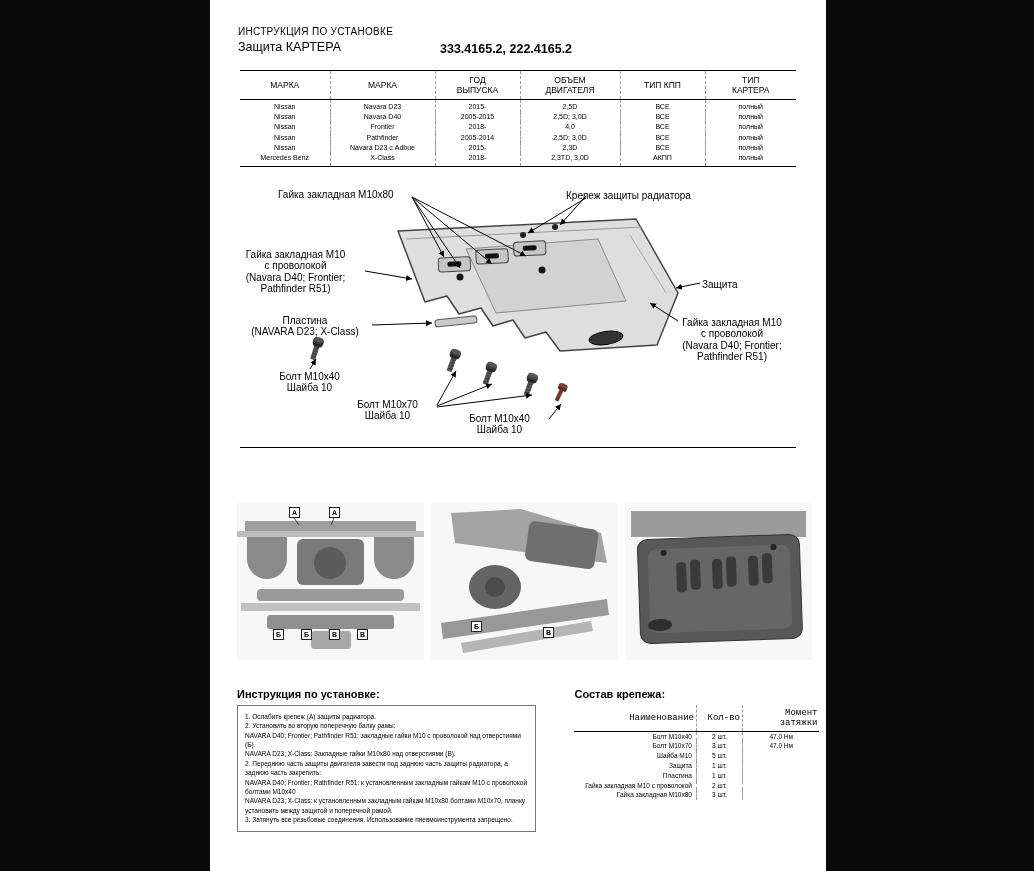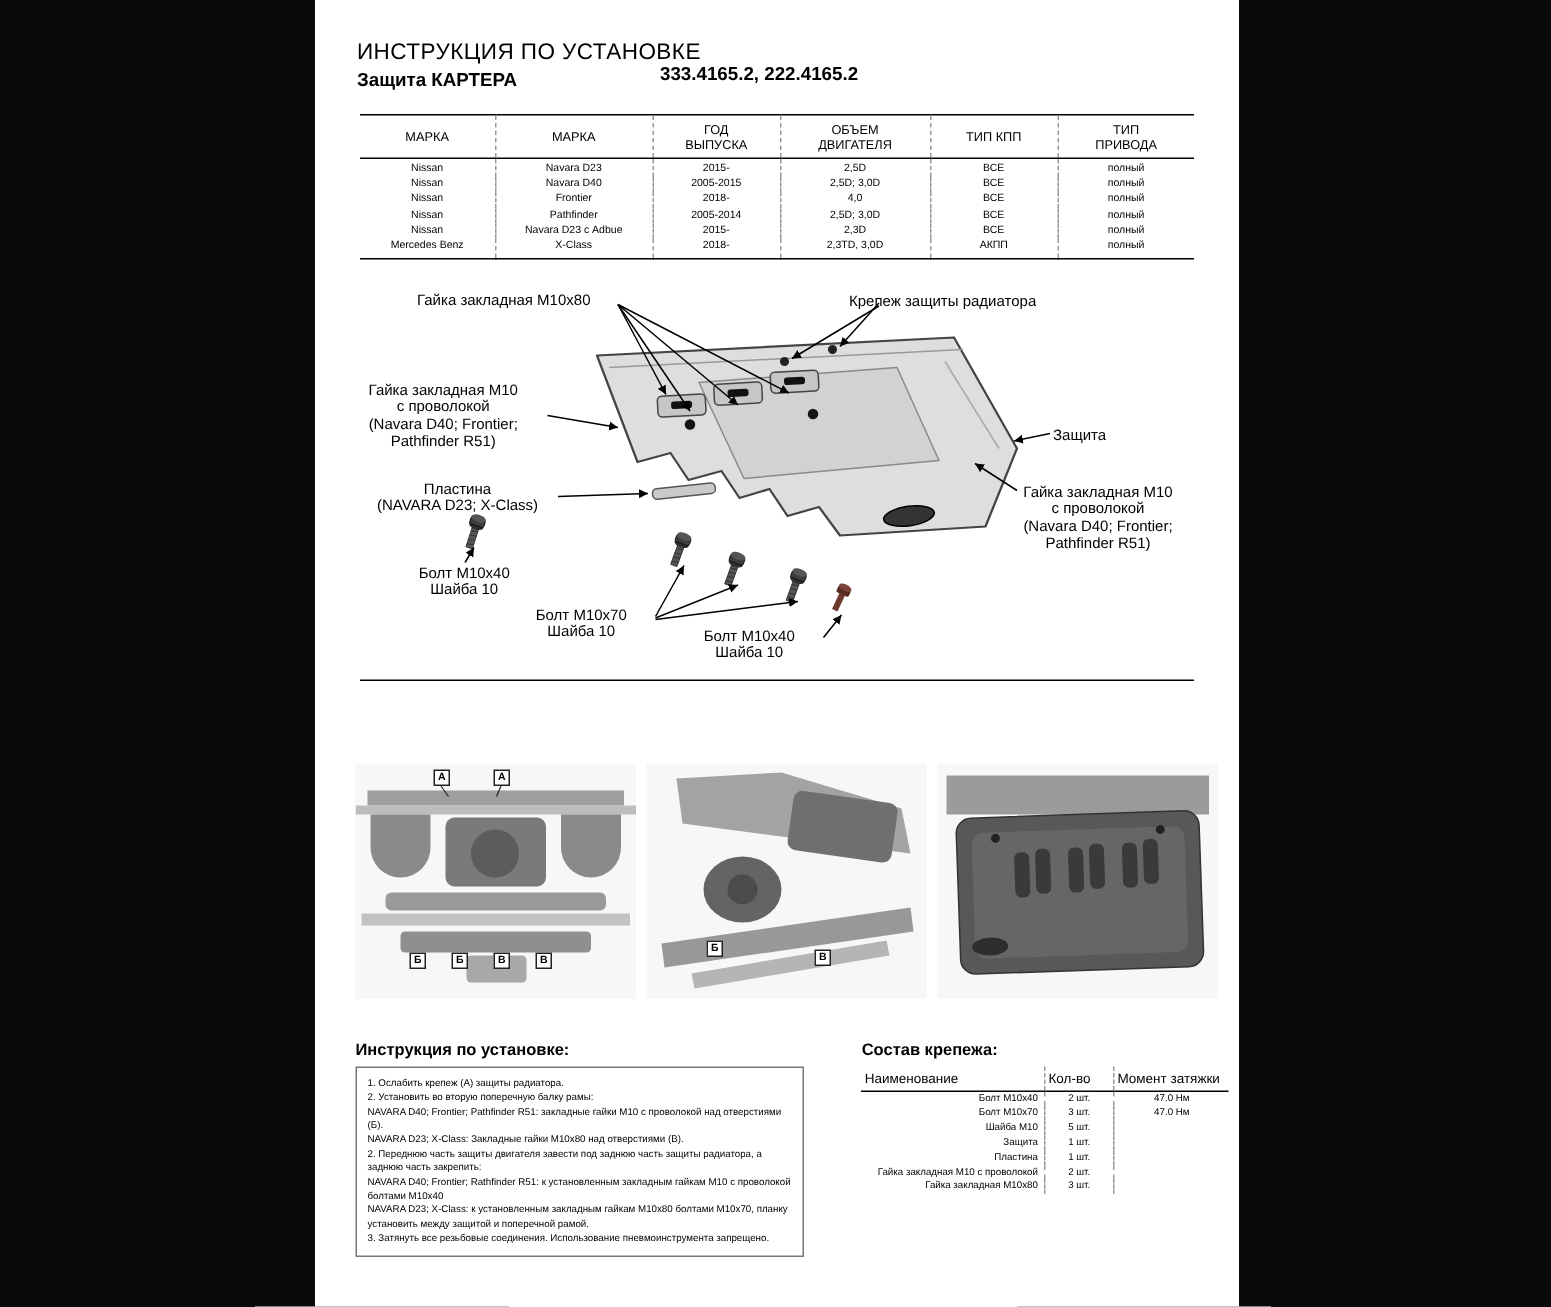--- a/index.html
+++ b/index.html
@@ -12,22 +12,22 @@
     overflow:hidden;
   }
   .page {
     position:absolute; left:210px; top:0; width:616px; height:871px;
     background:#ffffff;
   }
   .preline { white-space:pre-line; }
 
   
   .doc-header { padding:26px 0 0 28px; position:relative; }
-  .doc-title { font-size:15px; letter-spacing:.3px; }
-  .doc-subtitle { font-size:12.5px; font-weight:bold; margin-top:3px; }
+  .doc-title { font-size:10px; letter-spacing:.3px; }
+  .doc-subtitle { font-size:12.5px; font-weight:normal; margin-top:3px; }
   .doc-articles { position:absolute; left:230px; top:42px; font-size:12.5px; font-weight:bold; }
 
   
   table.vtable { width:556px; margin:16px 0 0 30px; border-collapse:collapse; table-layout:fixed; border-bottom:1px solid #000; }
   .vtable th { font-size:8.5px; font-weight:normal; border-top:1px solid #000; border-bottom:1px solid #000; padding:4px 2px; text-align:center; line-height:1.2; }
   .vtable td { font-size:7px; text-align:center; padding:1px 2px; line-height:1.15; }
   .vtable th + th, .vtable td + td { border-left:1px dashed #999; }
   .vtable tbody tr:first-child td { padding-top:3px; }
   .vtable tbody tr:last-child td { padding-bottom:4px; }
 
@@ -56,21 +56,21 @@
 
   
   .bottom { display:flex; margin:28px 0 0 27px;gap:12px; }
   .sec-heading { font-size:11px; font-weight:bold; margin-bottom:5px; }
   .instructions { width:300px; }
   .inst-box { border:1px solid #777; padding:6px 7px; font-size:6.5px; line-height:1.45; }
   .inst-box .iline { margin:0; }
 
   .fasteners { margin-left:26px; width:252px; }
   table.ftable { border-collapse:collapse; width:245px; margin-top:0; table-layout:fixed; }
-  .ftable th { font-size:9px; font-weight:normal; border-bottom:1px solid #000; padding:3px 2px; text-align:left; }
+  .ftable th { font-size:9px; font-weight:normal; border-bottom:1px solid #000; padding:3px 2px; text-align:right;font-family:Liberation Mono, monospace; }
   .ftable td { font-size:6.5px; padding:1px 4px; line-height:1.2; }
   .ftable th + th, .ftable td + td { border-left:1px dashed #999; }
   .ftable td:first-child { text-align:right; }
   .ftable td:nth-child(2), .ftable td:nth-child(3) { text-align:center; }
   .col-name { width:122px; } .col-qty { width:46px;margin-top:44px; } .col-torque { width:77px; }
 
   
   .footer { margin:16px 27px 0 27px; border-top:1.5px solid #000; padding-top:8px; font-size:10.5px; }
 </style>
 </head>
@@ -88,21 +88,21 @@
     <thead>
       <tr>
         <th style="width:90px" class="preline">МАРКА</th>
         <th style="width:105px" class="preline">МАРКА</th>
         <th style="width:85px" class="preline">ГОД
 ВЫПУСКА</th>
         <th style="width:100px" class="preline">ОБЪЕМ
 ДВИГАТЕЛЯ</th>
         <th style="width:85px" class="preline">ТИП КПП</th>
         <th style="width:91px" class="preline">ТИП
-ПРИВОДА</th>
+КАРТЕРА</th>
       </tr>
     </thead>
     <tbody>
       <tr>
         <td>Nissan</td>
         <td>Navara D23</td>
         <td>2015-</td>
         <td>2,5D</td>
         <td>ВСЕ</td>
         <td>полный</td>

